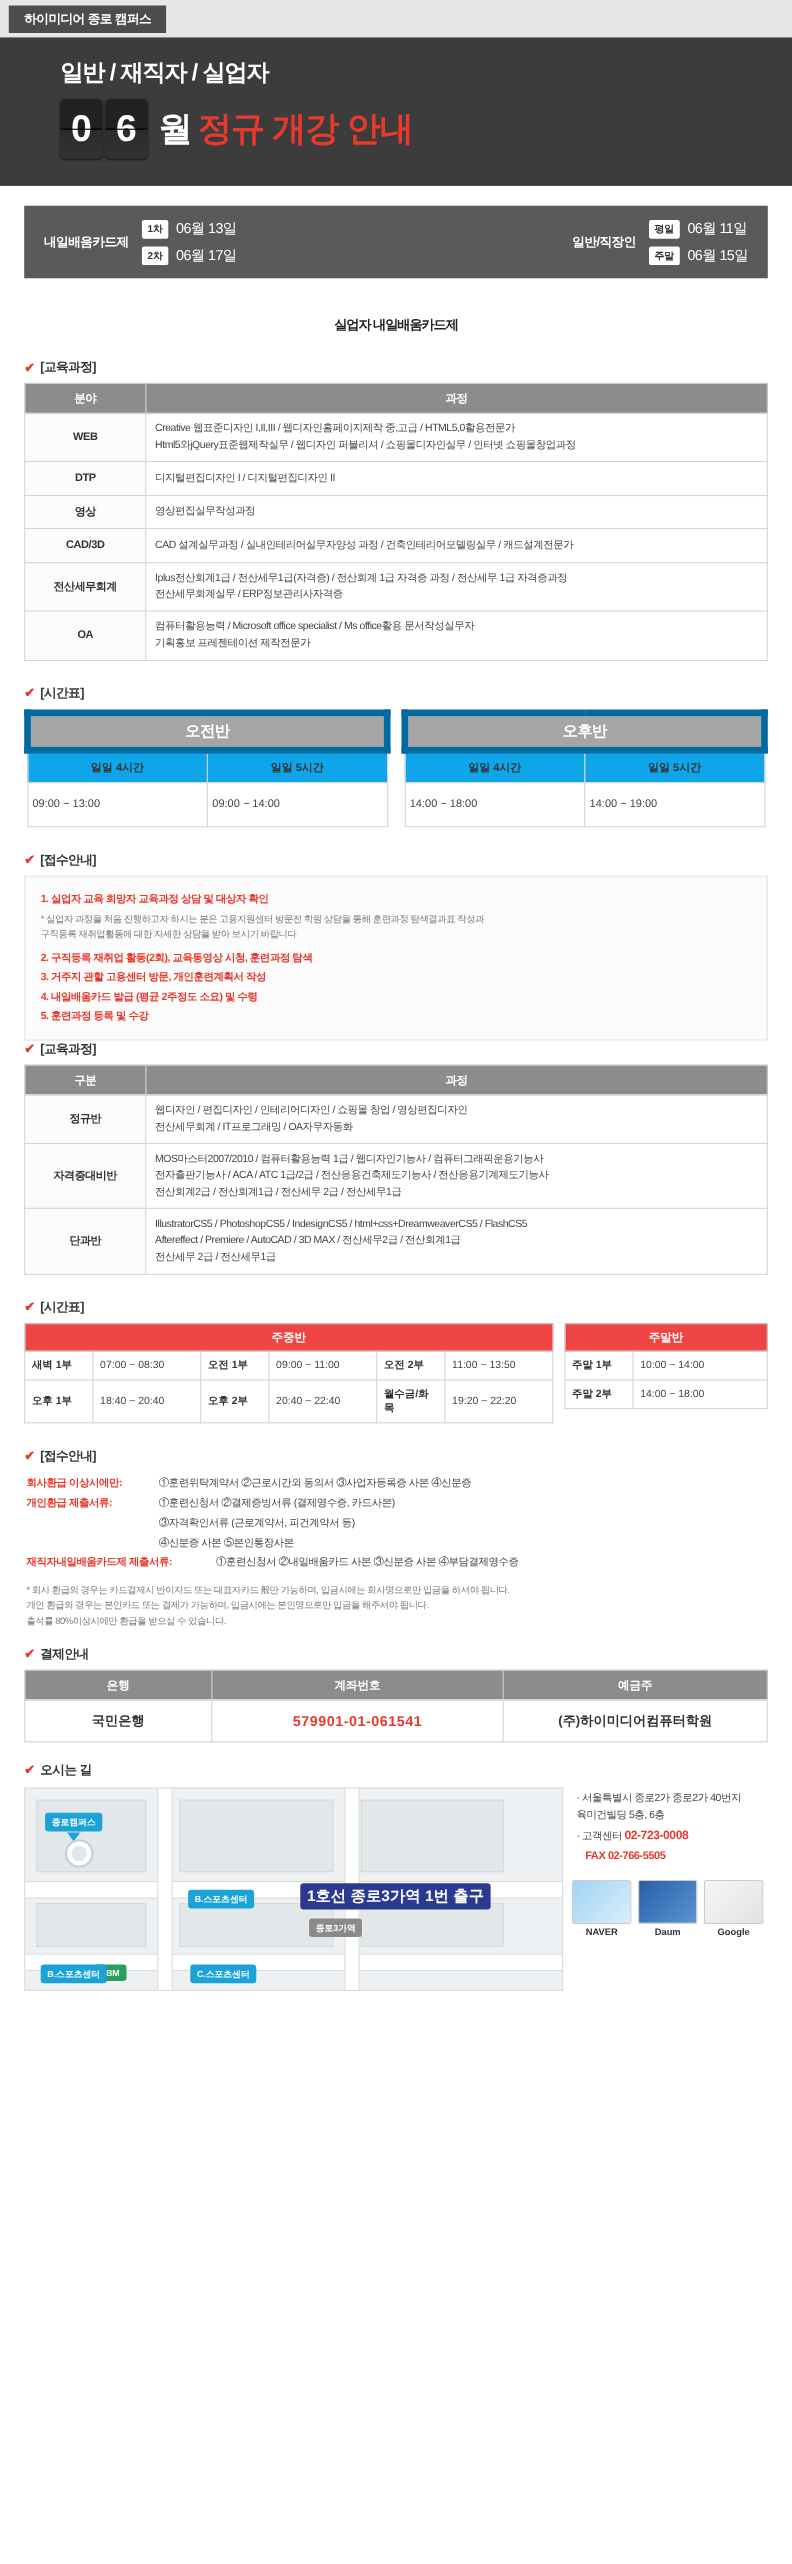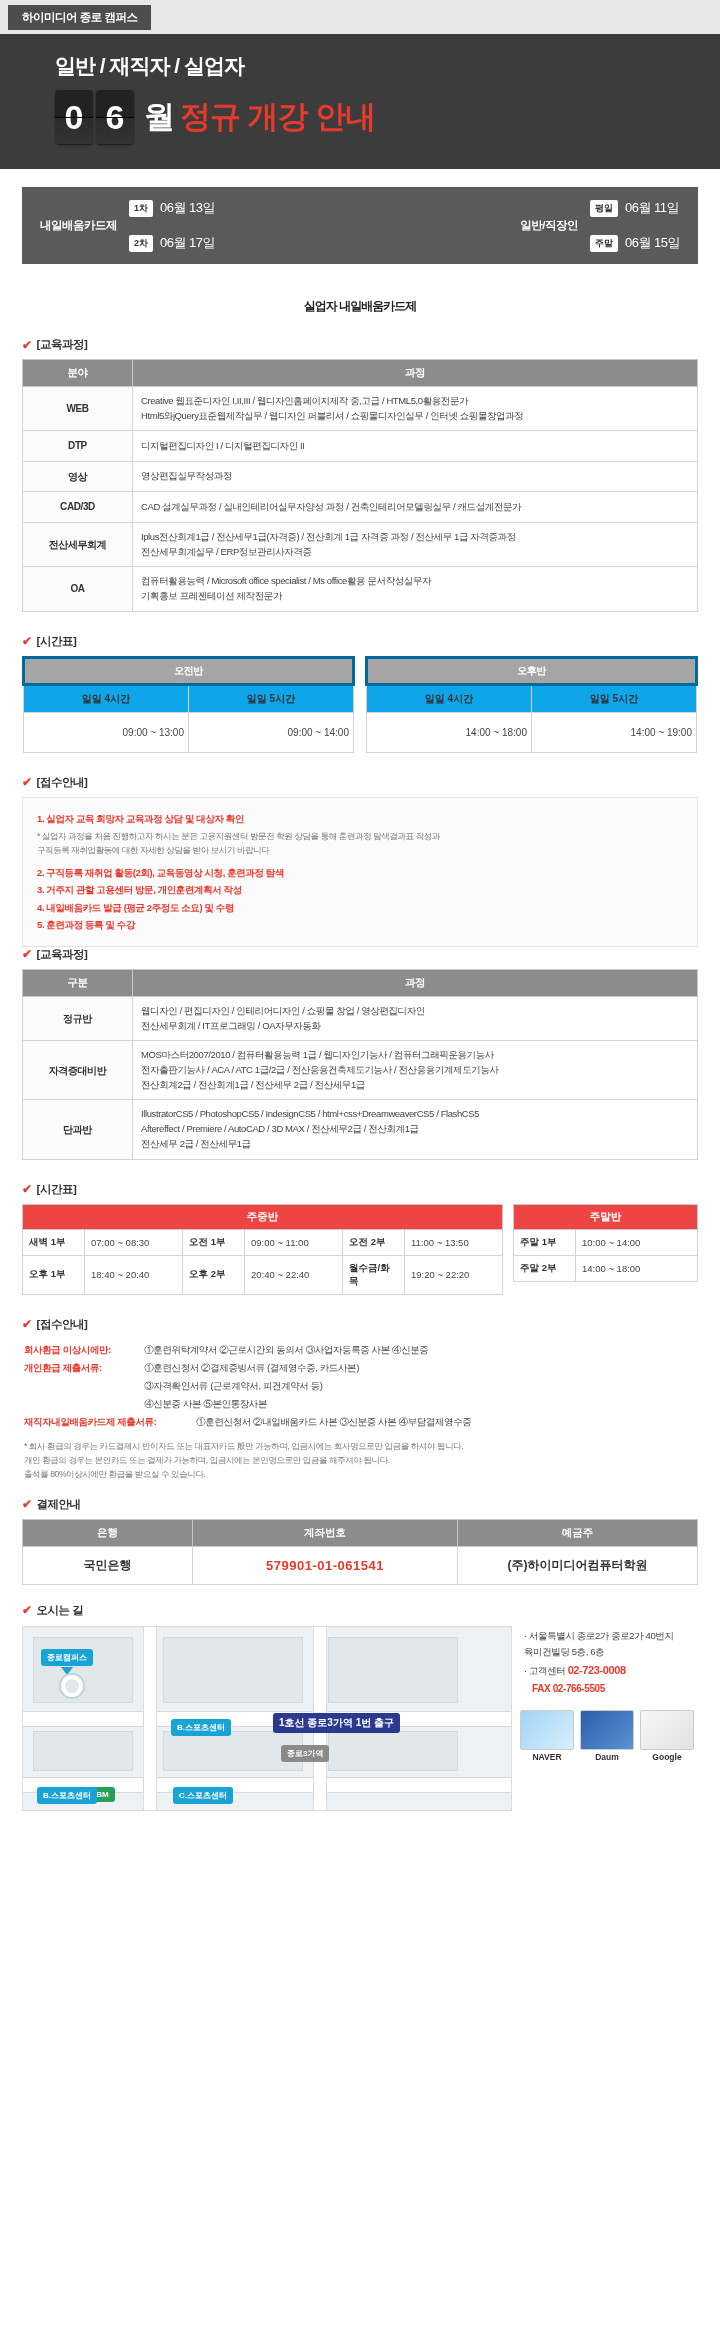--- a/index.html
+++ b/index.html
@@ -93,21 +93,21 @@
     color:#fff;
   }
   .dates-group { display:flex; align-items:center; }
   .dates-label {
     font-size:11.5px;
     font-weight:bold;
     letter-spacing:-0.5px;
     margin-right:12px;
     white-space:nowrap;
   }
-  .date-rows { display:flex; flex-direction:column; gap:17px; }
+  .date-rows { display:flex; flex-direction:column; gap:6px; }
   .date-row { display:flex; align-items:center; gap:7px; }
   .pill {
     background:#ffffff;
     color:#333;
     font-size:9px;
     font-weight:bold;
     border-radius:2px;
     padding:2px 5px;
     min-width:24px;
     text-align:center;
@@ -165,38 +165,38 @@
     width:110px;
   }
 
   
   .tt-wrap { display:flex; gap:10px; }
   .tt { flex:1; }
   .tt table { width:100%; }
   .tt .hdr {
     background:#a5a5a5;
     color:#fff;
-    font-size:10px;
+    font-size:14px;
     font-weight:bold;
     padding:5px;
-    border:3px solid #0369a1;
+    border:6px solid #0369a1;
     text-align:center;
     letter-spacing:-0.5px;
   }
   .tt .sub {
     background:#0ea5e9;
     font-size:10px;
     font-weight:bold;
     color:#333;
     text-align:center;
     padding:6px;
     border:1px solid #d5d5d5;
   }
   .tt .val {
-    text-align:right;
+    text-align:left;
     font-size:10px;
     color:#444;
     padding:14px 4px;
     border:1px solid #d5d5d5;
     background:#fff;
   }
 
   
   .wk td {
     border:1px solid #d5d5d5;
@@ -255,21 +255,21 @@
   .p3 { background:linear-gradient(135deg,#f6f6f6,#e2e2e2); }
 
   
   .road-h { position:absolute; background:#ffffff; height:16px; left:0; right:0; border-top:1px solid #dadada; border-bottom:1px solid #dadada;}
   .road-v { position:absolute; background:#ffffff; width:14px; top:0; bottom:0; border-left:1px solid #dadada; border-right:1px solid #dadada;}
   .blk { position:absolute; background:#e2e7ea; border:1px solid #d3d9dd;}
   .marker {
     position:absolute; background:#1aa3d6; color:#fff; font-size:8px; font-weight:bold;
     padding:3px 6px; border-radius:3px; white-space:nowrap;
   }
-  .marker.navy { background:#2b3a8f; font-size:10px; }
+  .marker.navy { background:#2b3a8f; font-size:14px; }
   .marker.green { background:#27a05c; }
   .marker.gray { background:#8a8a8a; }
   .ring {
     position:absolute; width:22px;height:22px;border:4px solid #ffffff; border-radius:50%;
     box-shadow:0 0 0 2px #bcd2de;
   }
   .pinblue{
     position:absolute;width:0;height:0;border-left:6px solid transparent;border-right:6px solid transparent;border-top:8px solid #1aa3d6;
   }
 </style>

